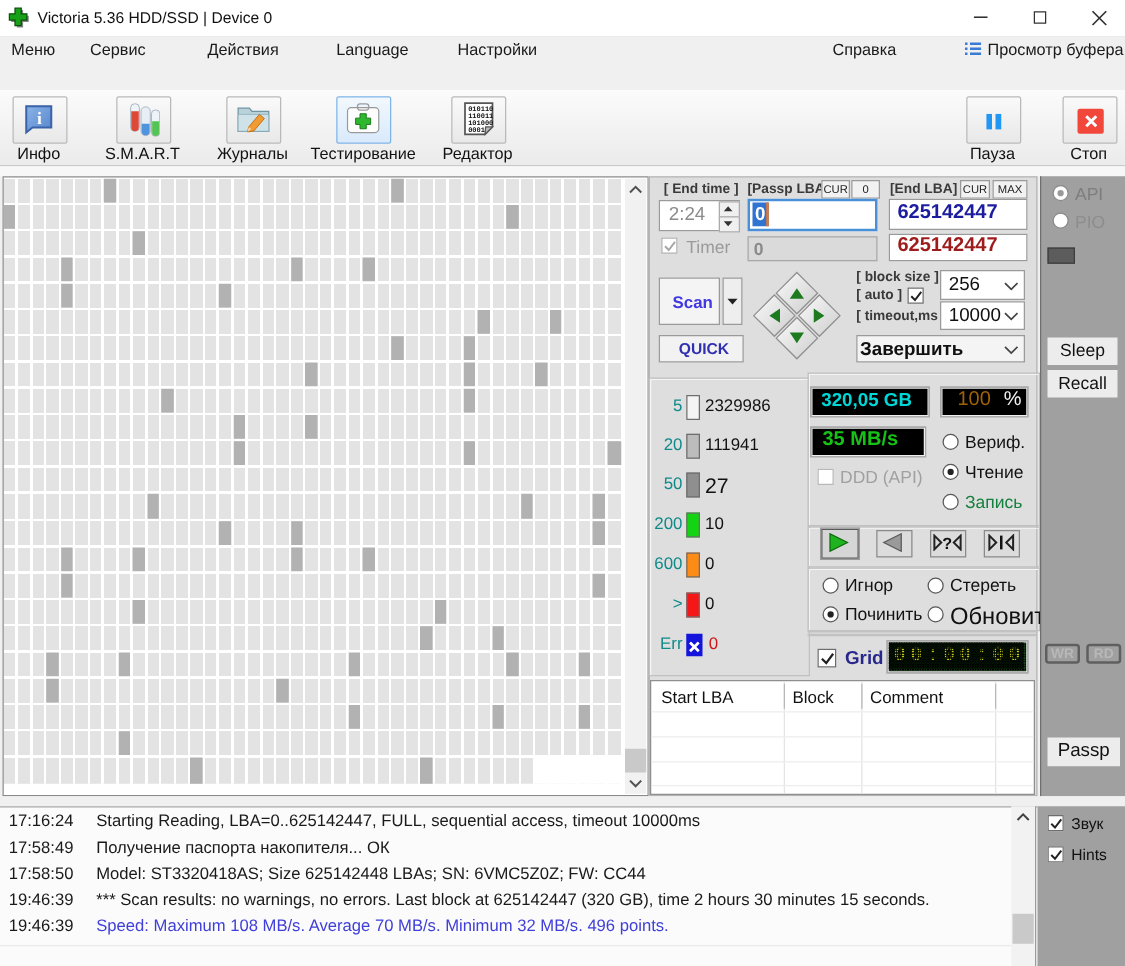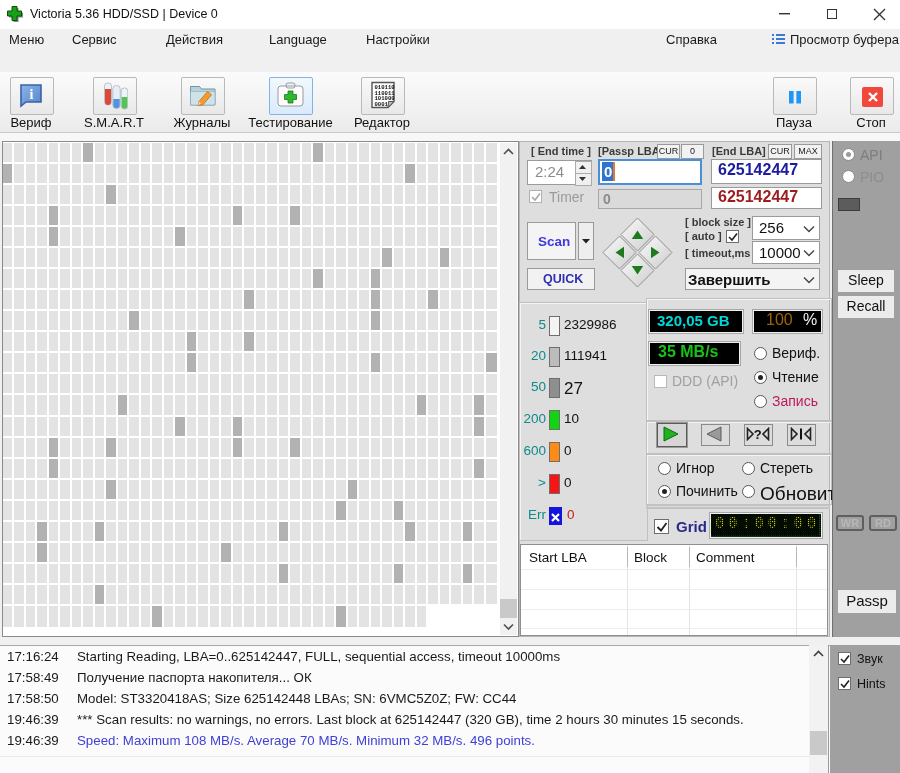--- a/index.html
+++ b/index.html
@@ -88,21 +88,21 @@
 
 <div class="abs" id="toolbar"></div>
 <div class="abs" style="left:0;top:133px;width:900px;height:8px;background:#f7f7f7;"></div>
 <div class="abs tbtn" style="left:10px"></div>
 <div class="abs tbtn" style="left:93px"></div>
 <div class="abs tbtn" style="left:181px"></div>
 <div class="abs tbtn" style="left:269px;border-color:#7eb4ea;background:linear-gradient(#f2f8fd,#d9eafc);"></div>
 <div class="abs tbtn" style="left:361px"></div>
 <div class="abs tbtn" style="left:773px"></div>
 <div class="abs tbtn" style="left:850px"></div>
-<div class="abs tlabel" style="left:6px;width:50px;">Вериф</div>
+<div class="abs tlabel" style="left:6px;width:50px;">Инфо</div>
 <div class="abs tlabel" style="left:74px;width:80px;">S.M.A.R.T</div>
 <div class="abs tlabel" style="left:162px;width:80px;">Журналы</div>
 <div class="abs tlabel" style="left:247px;width:87px;">Тестирование</div>
 <div class="abs tlabel" style="left:342px;width:80px;">Редактор</div>
 <div class="abs tlabel" style="left:754px;width:80px;">Пауза</div>
 <div class="abs tlabel" style="left:831px;width:80px;">Стоп</div>
 
 <svg class="abs" style="left:18px;top:82px" width="26" height="26" viewBox="0 0 26 26">
   <defs>
         <linearGradient id="ig" x1="0" y1="0" x2="1" y2="1">
@@ -465,21 +465,21 @@
 <div class="abs lcd" style="left:649px;top:342px;width:89px;height:21px;"></div>
 <div class="abs" style="left:658px;top:343px;font-size:16px;font-weight:bold;color:#17c217;">35 MB/s</div>
 <div class="abs cb" style="left:654px;top:375px;border-color:#b8b8b8;"></div>
 <div class="abs" style="left:672px;top:373px;font-size:14px;color:#a0a0a0;">DDD (API)</div>
 <div class="abs rad" style="left:754px;top:347px;"></div>
 <div class="abs" style="left:772px;top:345px;font-size:14px;color:#111;">Вериф.</div>
 <div class="abs rad" style="left:754px;top:371px;"></div>
 <div class="abs" style="left:758px;top:375px;width:5px;height:5px;background:#222;border-radius:50%;"></div>
 <div class="abs" style="left:772px;top:369px;font-size:14px;color:#111;">Чтение</div>
 <div class="abs rad" style="left:754px;top:395px;"></div>
-<div class="abs" style="left:772px;top:393px;font-size:14px;color:#be185d;">Запись</div>
+<div class="abs" style="left:772px;top:393px;font-size:14px;color:#15803d;">Запись</div>
 
 <div class="abs gbx" style="left:646px;top:421px;width:184px;height:31px;"></div>
 <div class="abs" style="left:657px;top:423px;width:28px;height:22px;background:#d6d6d6;border:1px solid #5a5a5a;outline:1px solid #9a9a9a;"></div>
 <svg class="abs" style="left:662px;top:426px" width="18" height="16">
     <path d="M2 1 L16 8 L2 15 Z" fill="#1fb41f" stroke="#0c6a0c"></path>
   </svg>
 <div class="abs" style="left:701px;top:424px;width:27px;height:20px;background:#dcdcdc;border:1px solid #8a8a8a;"></div>
 <svg class="abs" style="left:705px;top:426px" width="18" height="16">
     <path d="M16 1 L2 8 L16 15 Z" fill="#9a9a9a" stroke="#5a5a5a"></path>
   </svg>

